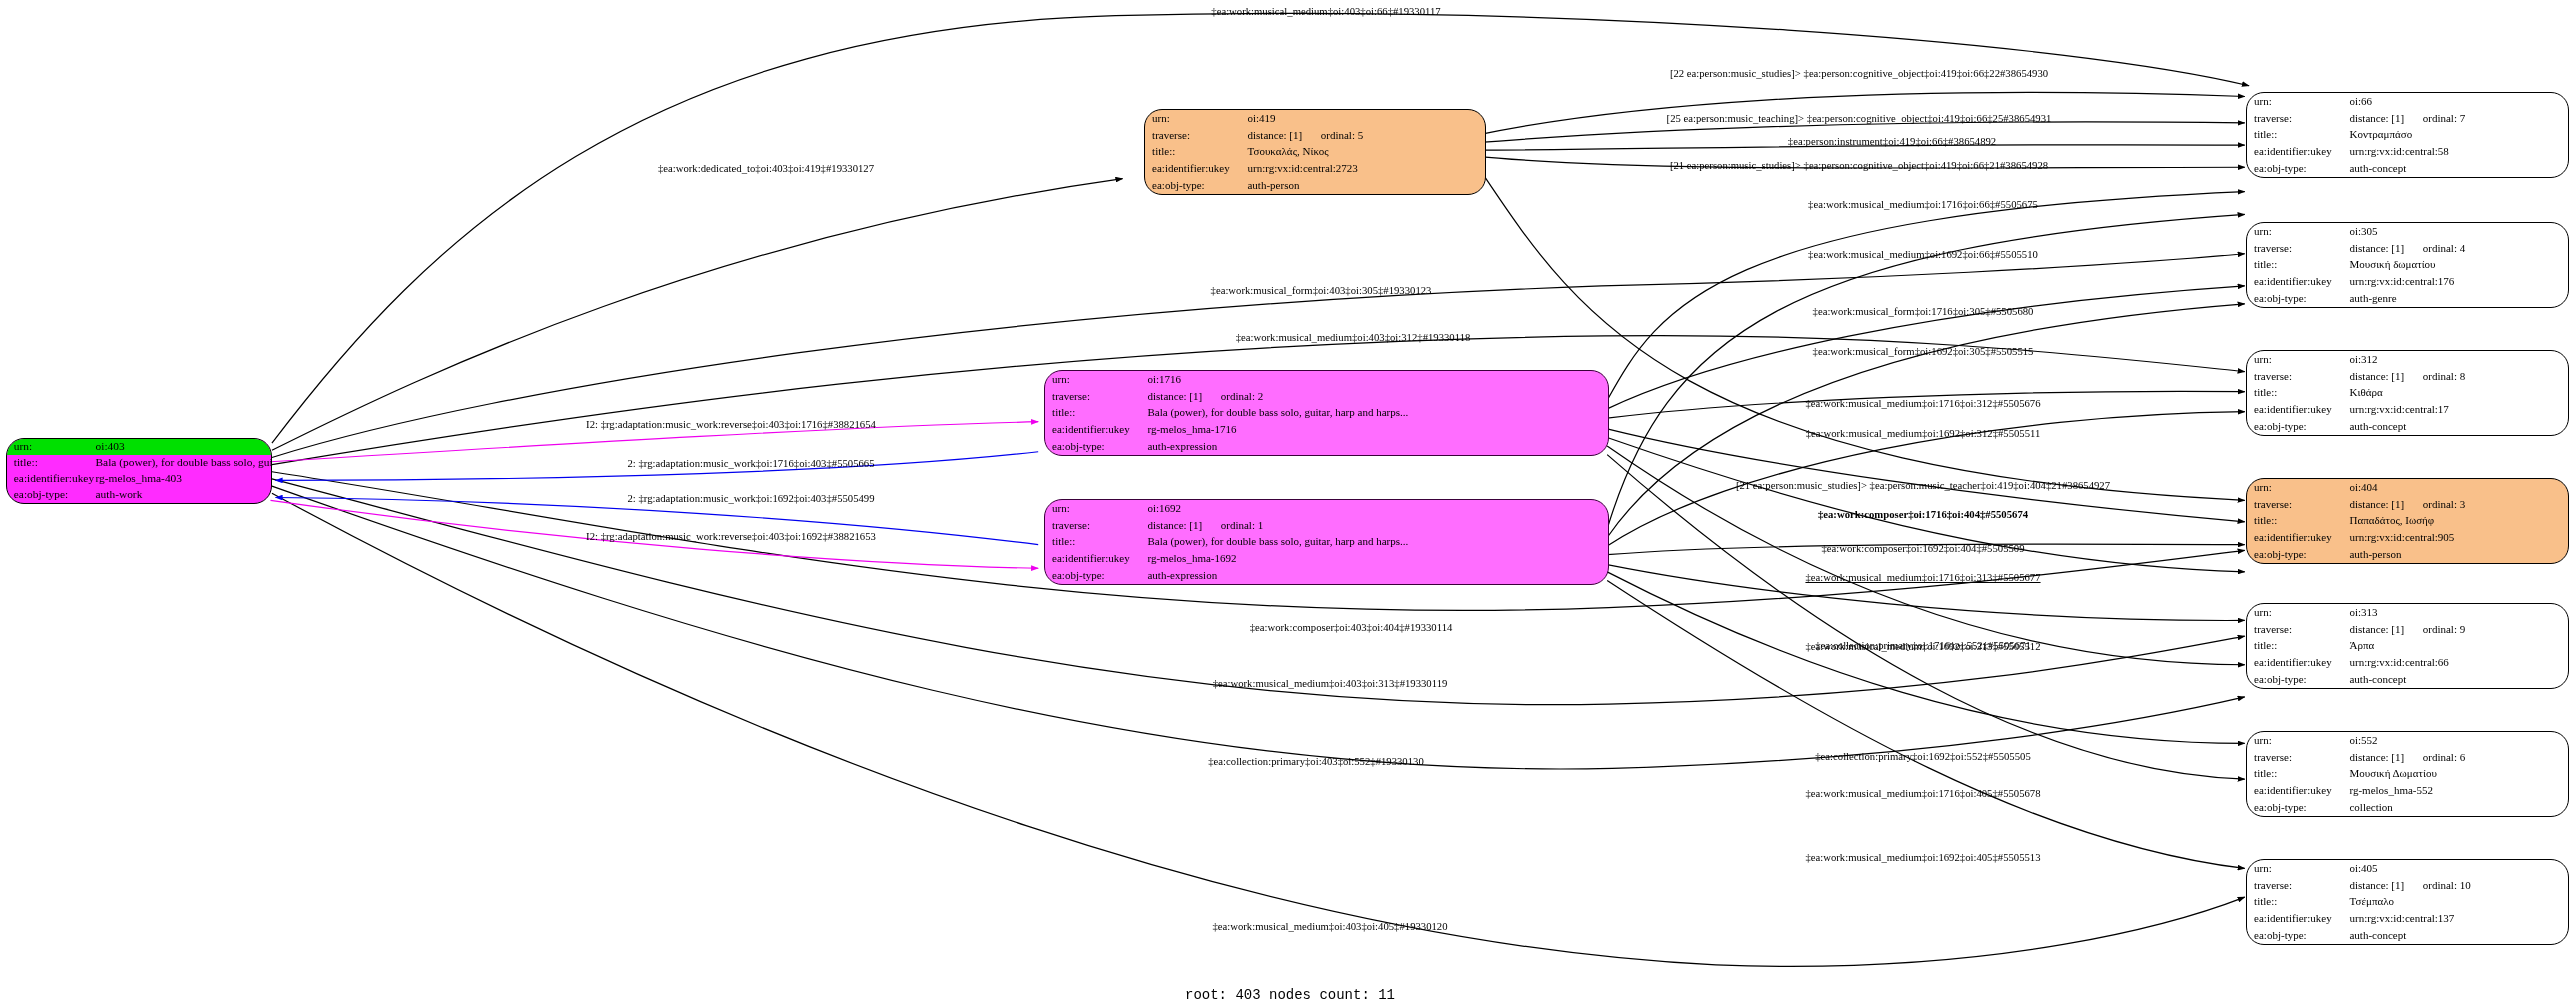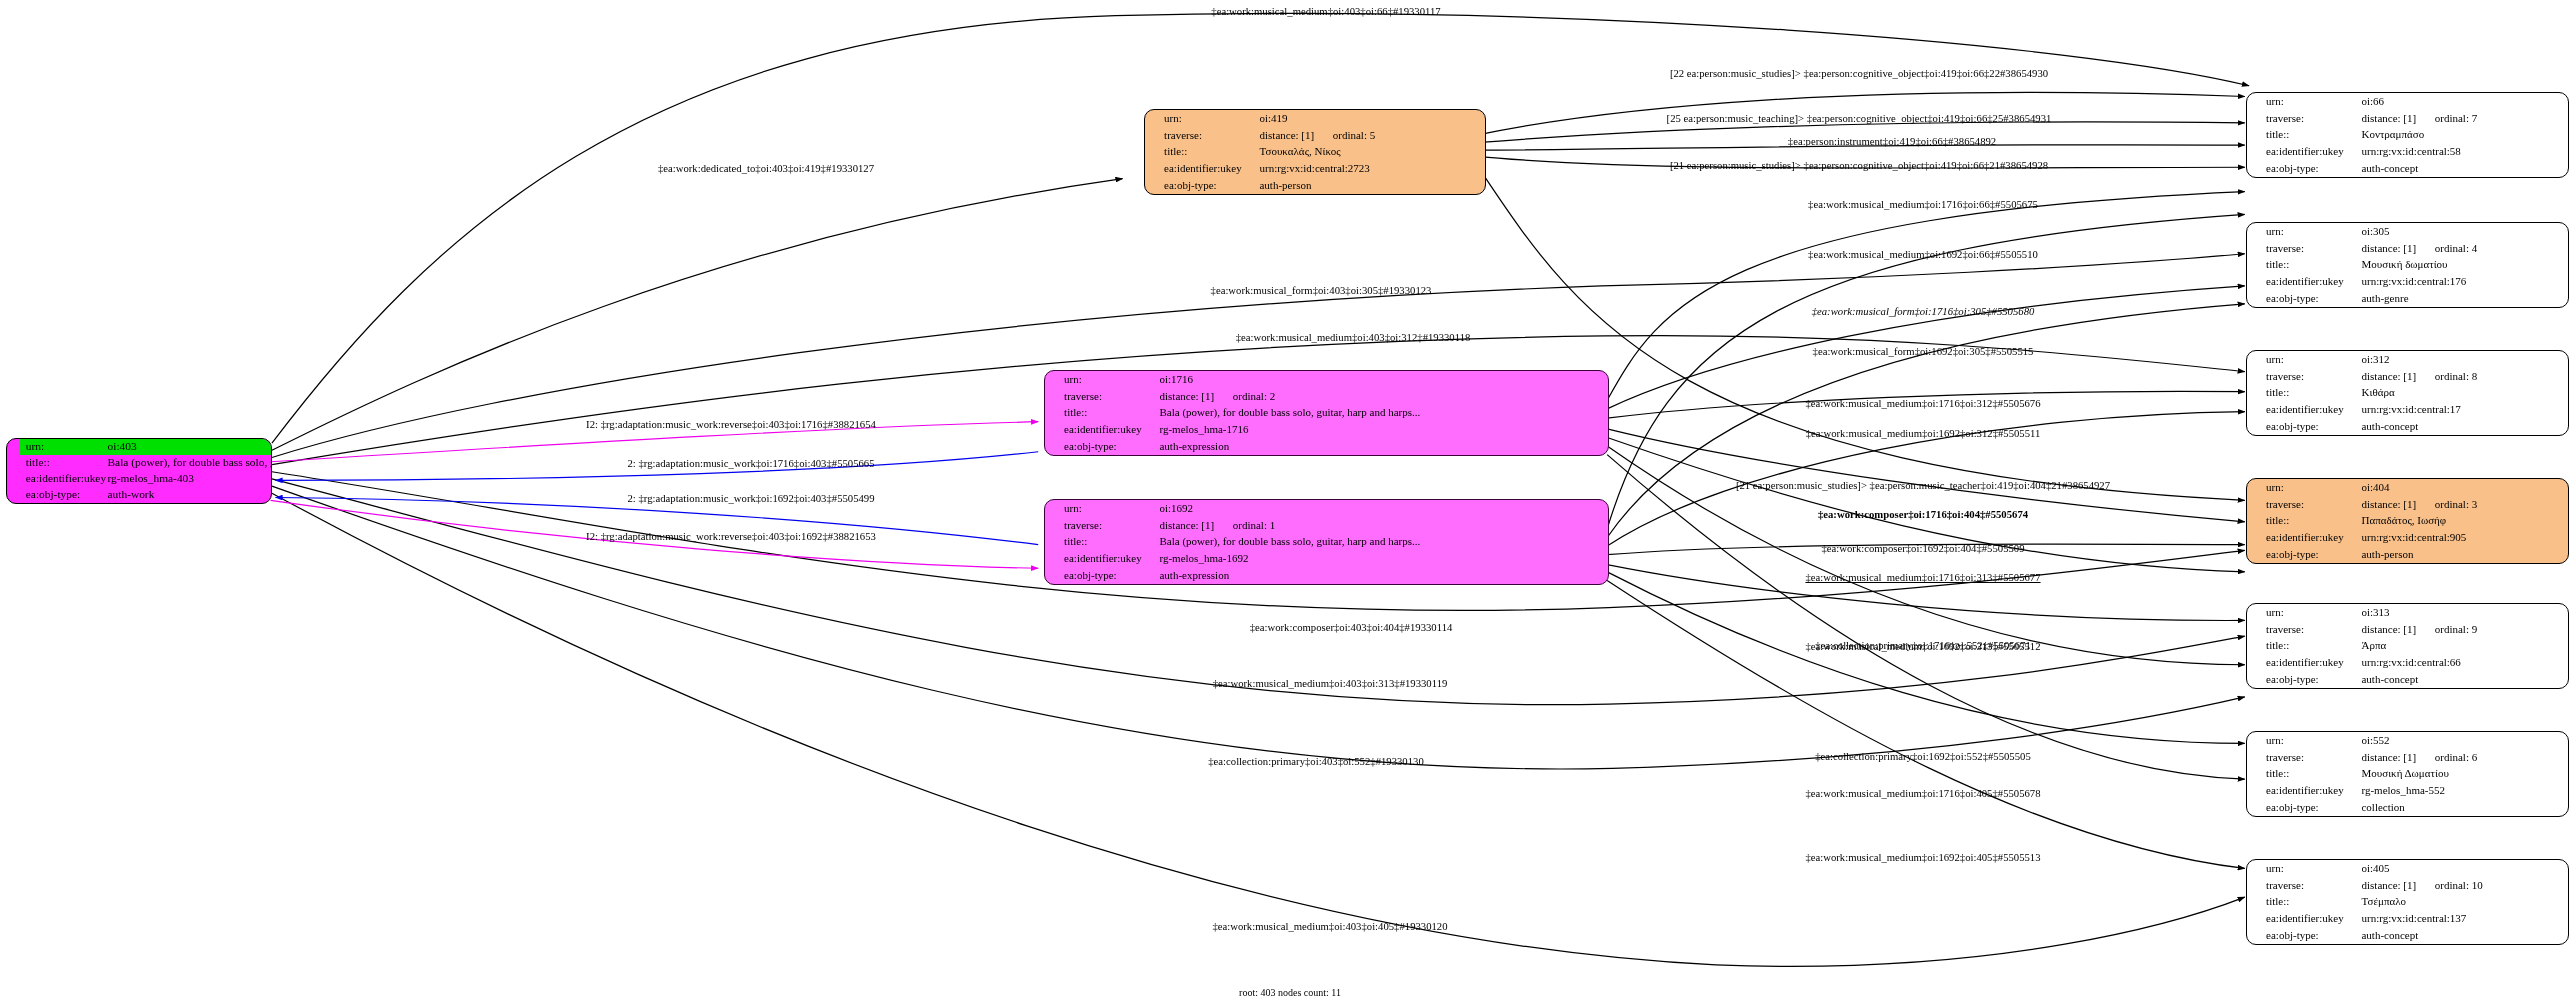--- a/index.html
+++ b/index.html
@@ -1,37 +1,37 @@
 <!DOCTYPE html>
 <html style="font-size:11.4px"><head>
 <meta charset="utf-8">
 <style>
   html,body{margin:0;padding:0;background:#ffffff;}
   body{font-family:"Liberation Serif","DejaVu Serif",serif;}
   #stage{position:relative;width:2576px;height:1005px;background:#fff;overflow:hidden;}
   #edges{position:absolute;left:0;top:0;width:2576px;height:1005px;}
 
-  .node{position:absolute;border:1.1px solid #000;border-radius:10px;box-sizing:border-box;
-        overflow:hidden;background:#fff;padding-left:12px;}
+  .node{position:absolute;border:1.1px solid #000;border-radius:18px;box-sizing:border-box;
+        overflow:hidden;background:#fff;}
   .node table{border-collapse:collapse;width:100%;height:100%;}
   .node td{font-size:11px;line-height:1.0;padding:2.1px 0 2.1px 0;white-space:nowrap;color:#000;
            vertical-align:middle;}
   .node td.k{width:94px;padding-left:7.1px;}
   .node td.v{padding-left:1.4px;}
   .node td.v .ord{display:inline-block;margin-left:18.6px;}
 
   .node.peach{background:#f9c08a;}
   .node.magenta{background:#ff6dff;border-color:#3a003a;}
   .node.root{background:#ff2bff;border-color:#000;}
   .node.root .hl{background:#00e000;}
   .node.root td{font-size:11.4px;}
 
   .elabel{position:absolute;font-size:10.7px;line-height:1;color:#000;white-space:nowrap;
           transform:translateX(-50%);}
-  .caption{position:absolute;font-size:10px;color:#000;transform:translateX(-50%);}
+  .caption{position:absolute;font-size:14px;color:#000;transform:translateX(-50%);font-family:Liberation Mono, monospace;}
 </style>
 </head>
 <body>
 
 <div id="stage">
 
   <svg id="edges" viewBox="0 0 3603 1406">
     <defs>
       <marker id="ah" markerWidth="11" markerHeight="8" refX="10" refY="4" orient="auto" markerUnits="userSpaceOnUse">
         <path d="M0,0 L11,4 L0,8 z" fill="#000"></path>
@@ -398,21 +398,21 @@
 
   <div class="elabel" style="left:1326px;top:5.7px;">‡ea:work:musical_medium‡oi:403‡oi:66‡#19330117</div>
   <div class="elabel" style="left:1859px;top:68px;">[22 ea:person:music_studies]&gt; ‡ea:person:cognitive_object‡oi:419‡oi:66‡22#38654930</div>
   <div class="elabel" style="left:1859px;top:113px;">[25 ea:person:music_teaching]&gt; ‡ea:person:cognitive_object‡oi:419‡oi:66‡25#38654931</div>
   <div class="elabel" style="left:1892px;top:136px;">‡ea:person:instrument‡oi:419‡oi:66‡#38654892</div>
   <div class="elabel" style="left:1859px;top:160px;">[21 ea:person:music_studies]&gt; ‡ea:person:cognitive_object‡oi:419‡oi:66‡21#38654928</div>
   <div class="elabel" style="left:766px;top:163px;">‡ea:work:dedicated_to‡oi:403‡oi:419‡#19330127</div>
   <div class="elabel" style="left:1923px;top:199px;">‡ea:work:musical_medium‡oi:1716‡oi:66‡#5505675</div>
   <div class="elabel" style="left:1923px;top:249px;">‡ea:work:musical_medium‡oi:1692‡oi:66‡#5505510</div>
   <div class="elabel" style="left:1321px;top:285px;">‡ea:work:musical_form‡oi:403‡oi:305‡#19330123</div>
-  <div class="elabel" style="left:1923px;top:306px;font-style:italic;">‡ea:work:musical_form‡oi:1716‡oi:305‡#5505680</div>
+  <div class="elabel" style="left:1923px;top:306px;">‡ea:work:musical_form‡oi:1716‡oi:305‡#5505680</div>
   <div class="elabel" style="left:1321px;top:332px;margin-left:32px;">‡ea:work:musical_medium‡oi:403‡oi:312‡#19330118</div>
   <div class="elabel" style="left:1923px;top:346px;">‡ea:work:musical_form‡oi:1692‡oi:305‡#5505515</div>
   <div class="elabel" style="left:1923px;top:398px;">‡ea:work:musical_medium‡oi:1716‡oi:312‡#5505676</div>
   <div class="elabel" style="left:1923px;top:428px;">‡ea:work:musical_medium‡oi:1692‡oi:312‡#5505511</div>
   <div class="elabel" style="left:731px;top:419px;">I2: ‡rg:adaptation:music_work:reverse‡oi:403‡oi:1716‡#38821654</div>
   <div class="elabel" style="left:751px;top:458px;">2: ‡rg:adaptation:music_work‡oi:1716‡oi:403‡#5505665</div>
   <div class="elabel" style="left:751px;top:493px;">2: ‡rg:adaptation:music_work‡oi:1692‡oi:403‡#5505499</div>
   <div class="elabel" style="left:731px;top:531px;">I2: ‡rg:adaptation:music_work:reverse‡oi:403‡oi:1692‡#38821653</div>
   <div class="elabel" style="left:1923px;top:480px;">[21 ea:person:music_studies]&gt; ‡ea:person:music_teacher‡oi:419‡oi:404‡21#38654927</div>
   <div class="elabel" style="left:1923px;top:509px;font-weight:bold;">‡ea:work:composer‡oi:1716‡oi:404‡#5505674</div>

